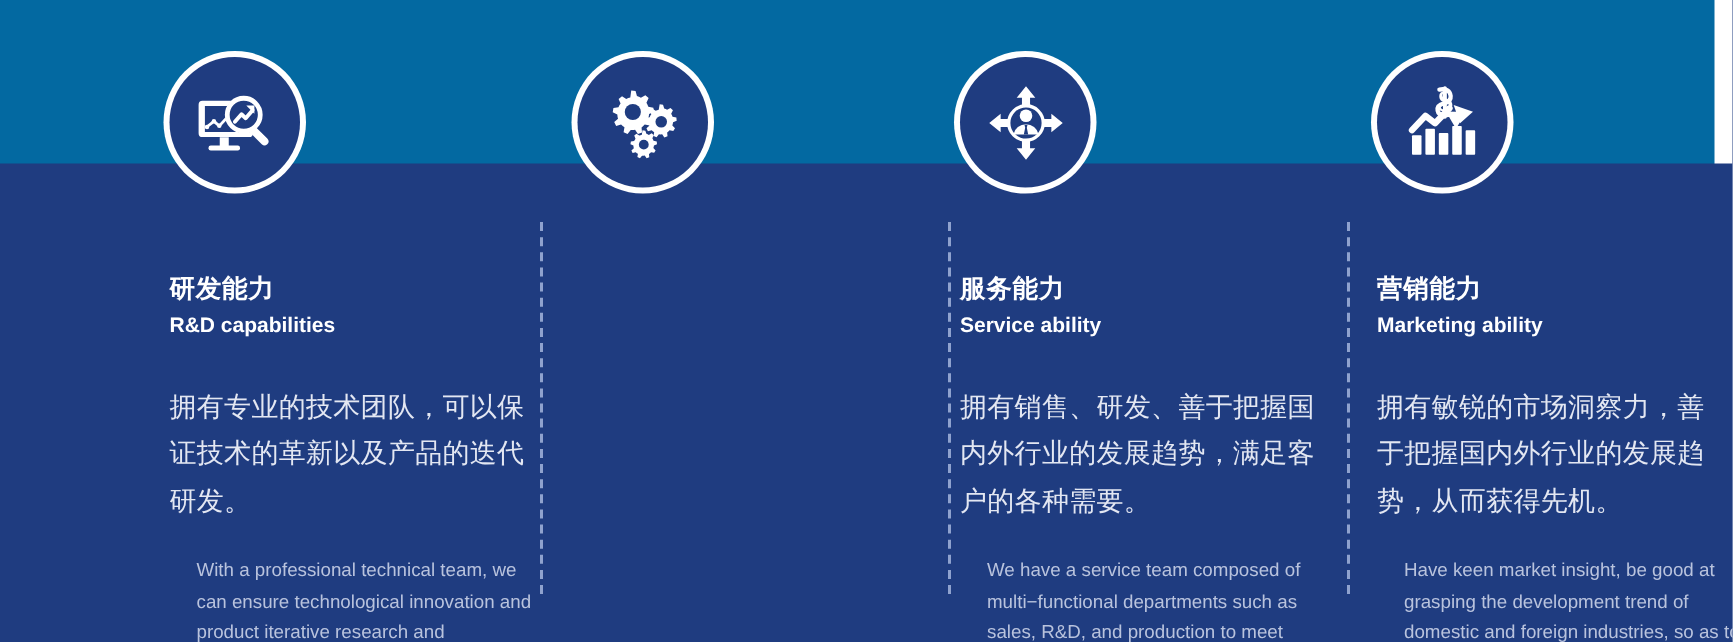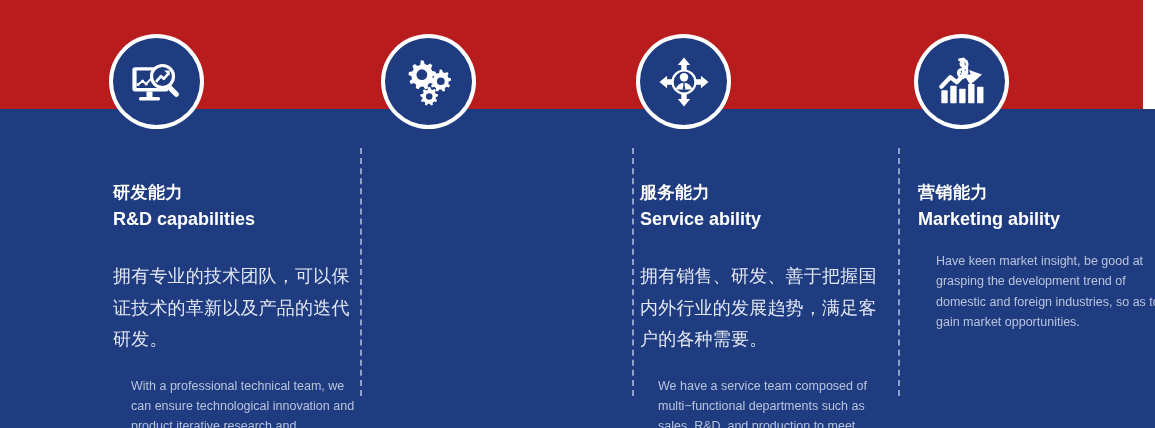--- a/index.html
+++ b/index.html
@@ -12,21 +12,21 @@
     background: #ffffff;
     font-family: "Liberation Sans", "DejaVu Sans", sans-serif;
     overflow: hidden;
     position: relative;
   }
 
   #stage {
     position: relative;
     width: 1143px;
     height: 428px;
-    background: #b91c1c;
+    background: #0369a1;
   }
 
   
   .blue-panel {
     position: absolute;
     left: 0;
     top: 109px;
     width: 1155px;
     height: 319px;
     background: #1f3c80;
@@ -84,21 +84,21 @@
   .title-cn {
     font-size: 17px;
     font-weight: bold;
     color: #ffffff;
     line-height: 1.35;
     letter-spacing: 0.5px;
     margin: 0;
     white-space: nowrap;
   }
   .title-en {
-    font-size: 18px;
+    font-size: 14px;
     font-weight: bold;
     color: #ffffff;
     line-height: 1.35;
     margin: 2px 0 0 0;
     white-space: nowrap;
   }
   .body-cn {
     font-size: 18px;
     color: #e3e7f2;
     line-height: 1.75;
@@ -232,17 +232,18 @@
             <text x="0" y="17.5" font-family="'Liberation Serif', serif" font-size="21" font-weight="bold" fill="#ffffff">$</text>
           </g>
           <path d="M23.5 2.8 q7.2 -1.2 7.8 4.4 q0.4 4.0 -4.6 5.2 q-5.0 1.2 -4.4 5.0 q0.6 4.0 7.6 3.0" stroke="#ffffff" stroke-width="3.0" fill="none" stroke-linecap="round"></path>
           <rect x="26.0" y="0.5" width="2.6" height="22.5" rx="1.2" fill="#ffffff"></rect>
         </svg>
       </span>
     </div>
     <div class="text-block">
       <div class="title-cn">营销能力</div>
       <div class="title-en">Marketing ability</div>
+      <div class="body-cn">拥有敏锐的市场洞察力，善于把握国内外行业的发展趋势，从而获得先机。</div>
       <div class="body-en">Have keen market insight, be good at grasping the development trend of domestic and foreign industries, so as to gain market opportunities.</div>
     </div>
   </div>
 
 </div>
 
 </body></html>

